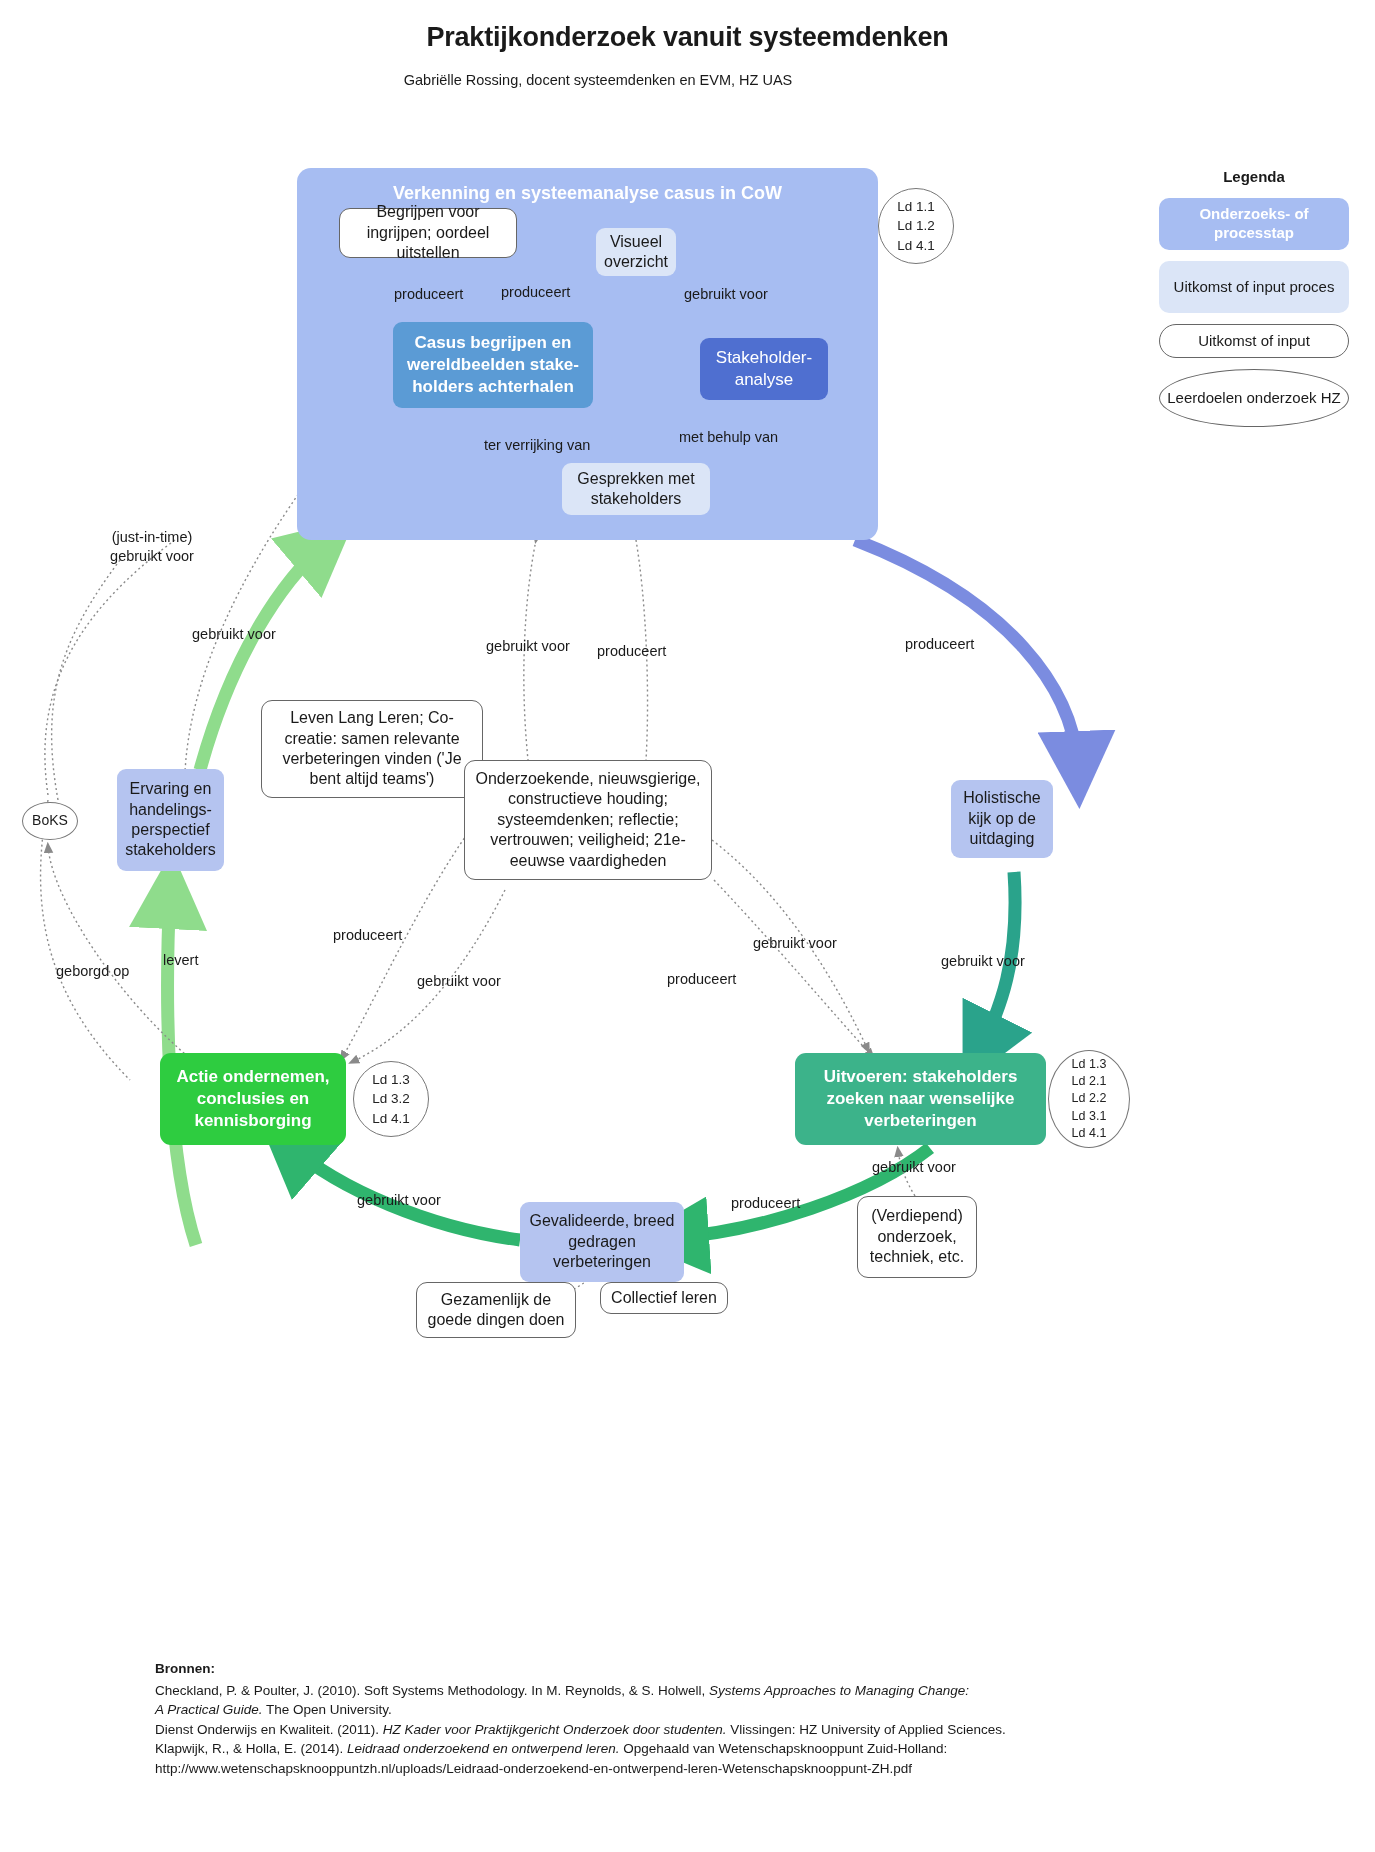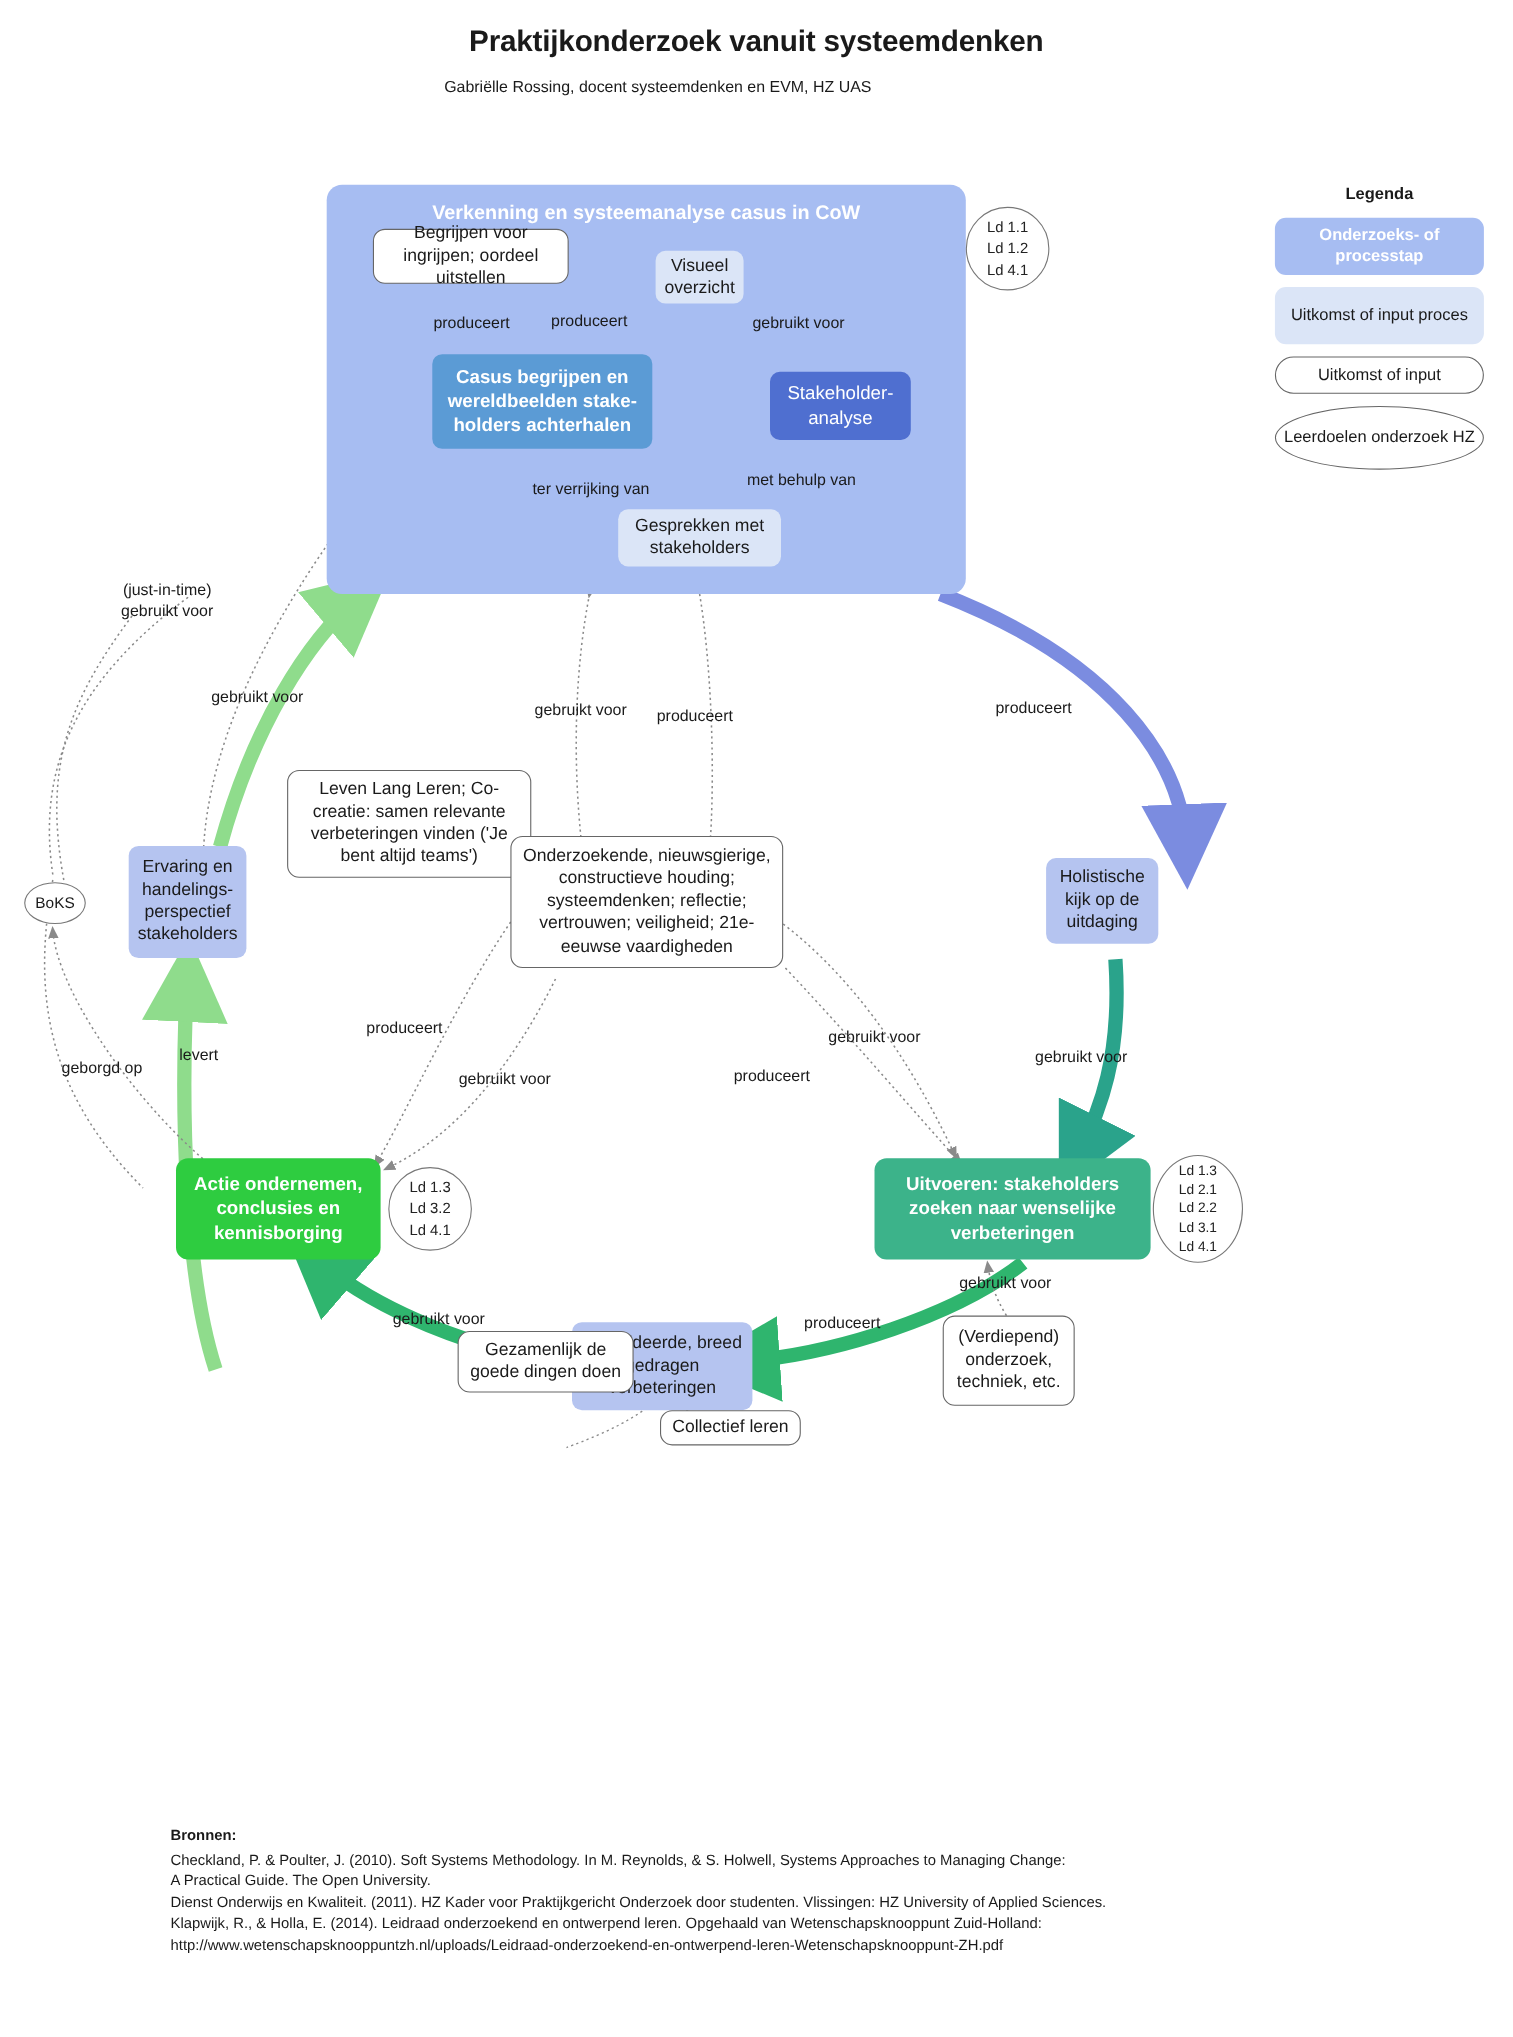--- a/index.html
+++ b/index.html
@@ -35,21 +35,21 @@
   .lg-item{box-sizing:border-box;width:190px;margin:0 auto 11px auto;display:flex;
            align-items:center;justify-content:center;text-align:center;font-size:15px;line-height:1.25;}
   .lg-a{height:52px;background:#a7bdf2;color:#fff;font-weight:bold;border-radius:10px;}
   .lg-b{height:52px;background:#dbe5f7;color:#1a1a1a;border-radius:10px;}
   .lg-c{height:34px;background:#fff;border:1.2px solid #666;border-radius:17px;}
   .lg-d{height:58px;background:#fff;border:1.2px solid #666;border-radius:50%;line-height:1.3;}
 
   
   #sources{position:absolute;left:155px;top:1659px;width:1150px;font-size:13.5px;line-height:1.45;}
   #sources .hd{font-weight:bold;margin-bottom:2px;}
-  #sources .it{}
+  #sources .it{font-style:italic;}
 </style>
 </head>
 <body>
 
 <div class="abs" id="title">Praktijkonderzoek vanuit systeemdenken</div>
 <div class="abs" id="subtitle">Gabriëlle Rossing, docent systeemdenken en EVM, HZ UAS</div>
 
 <svg id="canvas" viewBox="0 0 1375 1852">
   <defs>
     <marker id="mBlue" markerWidth="6" markerHeight="6" refX="3" refY="3" orient="auto">
@@ -164,21 +164,21 @@
 <div class="abs node step-teal" style="left:795px;top:1053px;width:251px;height:92px;padding:0 8px;">Uitvoeren: stakeholders zoeken naar wenselijke verbeteringen</div>
 
 <div class="abs node ld" style="left:1048px;top:1050px;width:82px;height:98px;white-space:pre-line;font-size:12.5px;line-height:1.38;">Ld 1.3
 Ld 2.1
 Ld 2.2
 Ld 3.1
 Ld 4.1</div>
 
 <div class="abs node out-lav" style="left:520px;top:1202px;width:164px;height:80px;padding:0 5px;">Gevalideerde, breed gedragen verbeteringen</div>
 
-<div class="abs node out-line" style="left:416px;top:1210px;width:160px;height:56px;padding:4px 8px;">Gezamenlijk de goede dingen doen</div>
+<div class="abs node out-line" style="left:416px;top:1282px;width:160px;height:56px;padding:4px 8px;">Gezamenlijk de goede dingen doen</div>
 
 <div class="abs node out-line" style="left:600px;top:1282px;width:128px;height:32px;padding:2px 8px;">Collectief leren</div>
 
 <div class="abs node out-line" style="left:857px;top:1196px;width:120px;height:82px;padding:4px 8px;">(Verdiepend) onderzoek, techniek, etc.</div>
 
 <span class="lbl" style="left:357px;top:1192px;">gebruikt voor</span>
 <span class="lbl" style="left:731px;top:1195px;">produceert</span>
 <span class="lbl" style="left:872px;top:1159px;">gebruikt voor</span>
 
 <div id="legend">

